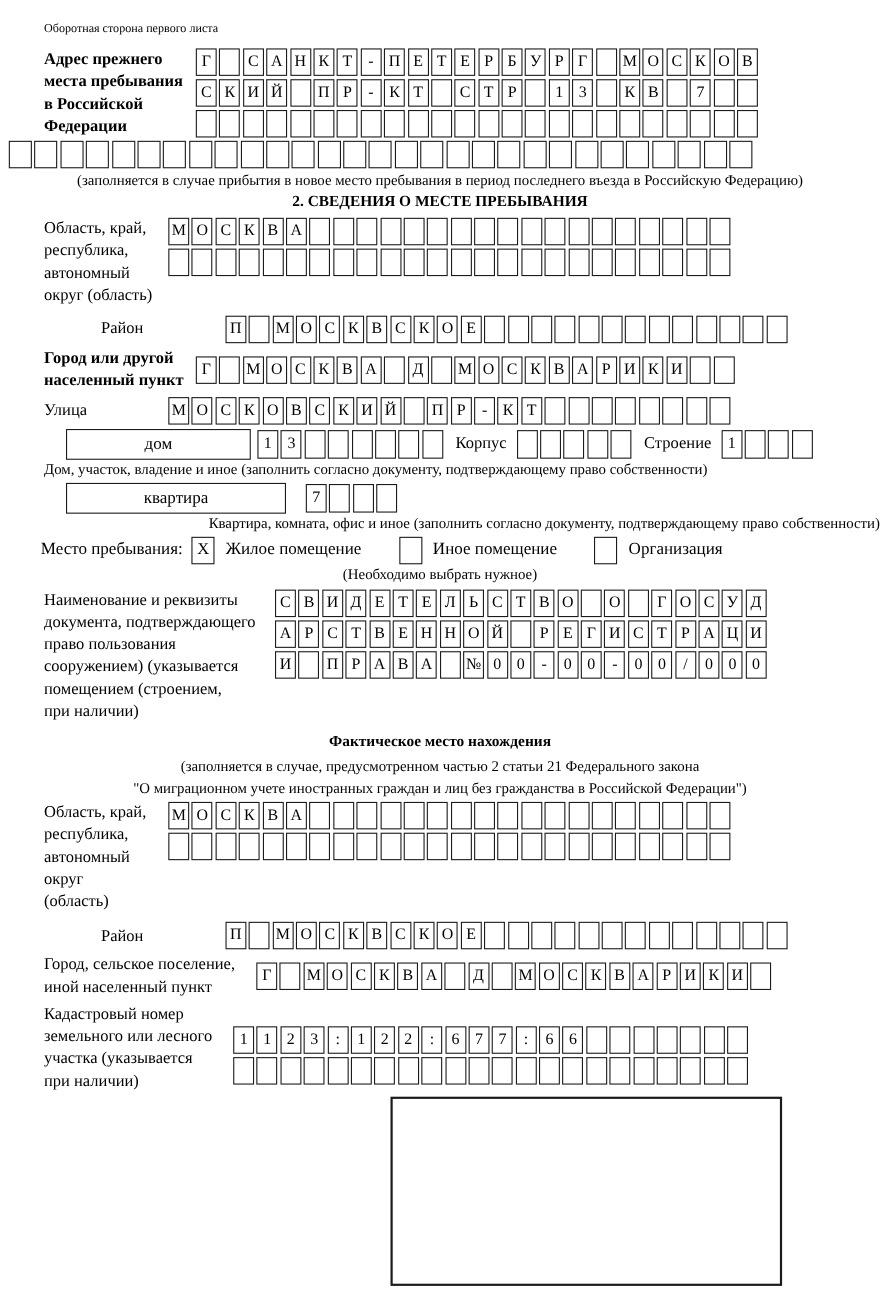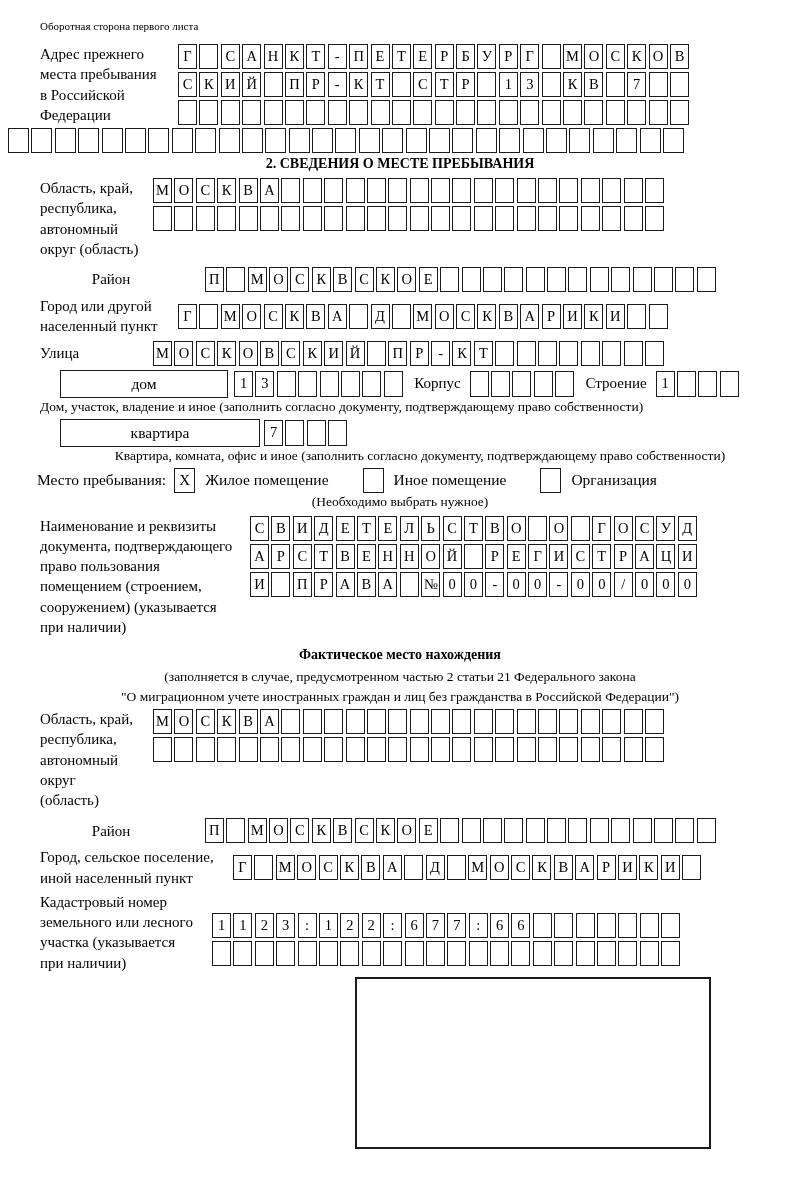--- a/index.html
+++ b/index.html
@@ -10,41 +10,41 @@
     color:#000; overflow:hidden;
   }
   .page { width:800px; height:1180px; padding:0 30px 0 40px; overflow:hidden; }
 
   .header-note { font-size:11px; margin:20px 36px 0 0; }
 
   .flex { display:flex; align-items:flex-start; }
   .flex.center-v { align-items:center; }
 
   .label-col { font-size:15px; line-height:1.35; flex:none; }
-  .w138 { width:138px; } .w113 { width:113px; } .w193 { width:193px; }
+  .w138 { width:138px;font-weight:bold; } .w113 { width:113px; } .w193 { width:193px; }
   .w210 { width:210px; } .w172 { width:172px; }
 
   .cell-row { display:flex; flex:none; margin-bottom:3px; }
   .cell {
     flex:none; width:19px; height:25px;
     border:1.6px solid #1b1b1b; margin-right:2.4px;
     display:inline-flex; align-items:center; justify-content:center;
     font-size:14.5px; background:#fff;
   }
   .wide .cell { width:21px; }
 
   .note { font-size:13.5px; text-align:center; margin:1px -30px 4px -40px; }
   .section-title { font-weight:bold; font-size:14px; text-align:center; margin:2px -30px 6px -40px; }
 
   .named-box {
     border:1.7px solid #1b1b1b; height:28px; flex:none;
     display:flex; align-items:center; justify-content:center; font-size:15.5px;
   }
   .dom-box { width:168px; margin-right:6px; }
-  .kv-box  { width:200px; margin-right:4px; }
+  .kv-box  { width:200px; margin-right:18px; }
   .inline-label { font-size:15px; margin:0 9px; flex:none; }
 
   .house-row, .apt-row { margin-left:-8px; align-items:center;padding-left:28px; }
   .house-row .cell, .apt-row .cell { height:26px; }
 
   .stay-row { margin-left:-3px; align-items:center; font-size:15.5px; margin-top:4px; }
   .checkbox {
     flex:none; width:21px; height:25px; border:1.7px solid #1b1b1b;
     display:inline-flex; align-items:center; justify-content:center;
     font-size:15px; margin:0 10px 0 8px;
@@ -178,20 +178,21 @@
       <span class="cell"></span>
       <span class="cell"></span>
       <span class="cell"></span>
       <span class="cell"></span>
       <span class="cell"></span>
       <span class="cell"></span>
       <span class="cell"></span>
       <span class="cell"></span>
       <span class="cell"></span>
     </div>
+  <div class="note">(заполняется в случае прибытия в новое место пребывания в период последнего въезда в Российскую Федерацию)</div>
 
   <div class="section-title">2. СВЕДЕНИЯ О МЕСТЕ ПРЕБЫВАНИЯ</div>
 
   <div class="flex">
     <div class="label-col w113">
       <div>Область, край,</div>
       <div>республика,</div>
       <div>автономный</div>
       <div>округ (область)</div>
     </div>
@@ -375,40 +376,40 @@
 
   <div class="flex apt-row">
     <div class="named-box kv-box">квартира</div>
     <div class="cell-row" style="margin-bottom:0;">
         <span class="cell">7</span>
         <span class="cell"></span>
         <span class="cell"></span>
         <span class="cell"></span>
       </div>
   </div>
-  <div class="note" style="text-align:center; margin-left:0;">Квартира, комната, офис и иное (заполнить согласно документу, подтверждающему право собственности)</div>
+  <div class="note" style="text-align:right; margin-left:0;">Квартира, комната, офис и иное (заполнить согласно документу, подтверждающему право собственности)</div>
 
   <div class="flex stay-row">
     <span>Место пребывания:</span>
     <span class="checkbox">X</span>
     <span class="opt-label">Жилое помещение</span>
     <span class="checkbox"></span>
     <span class="opt-label">Иное помещение</span>
     <span class="checkbox"></span>
     <span class="opt-label">Организация</span>
   </div>
   <div class="note" style="margin-right:-30px;">(Необходимо выбрать нужное)</div>
 
   <div class="flex doc-block">
     <div class="label-col w210">
       <div>Наименование и реквизиты</div>
       <div>документа, подтверждающего</div>
       <div>право пользования</div>
+      <div>сооружением) (указывается</div>
       <div>помещением (строением,</div>
-      <div>сооружением) (указывается</div>
       <div>при наличии)</div>
     </div>
     <div>
       <div class="cell-row">
           <span class="cell">С</span>
           <span class="cell">В</span>
           <span class="cell">И</span>
           <span class="cell">Д</span>
           <span class="cell">Е</span>
           <span class="cell">Т</span>

